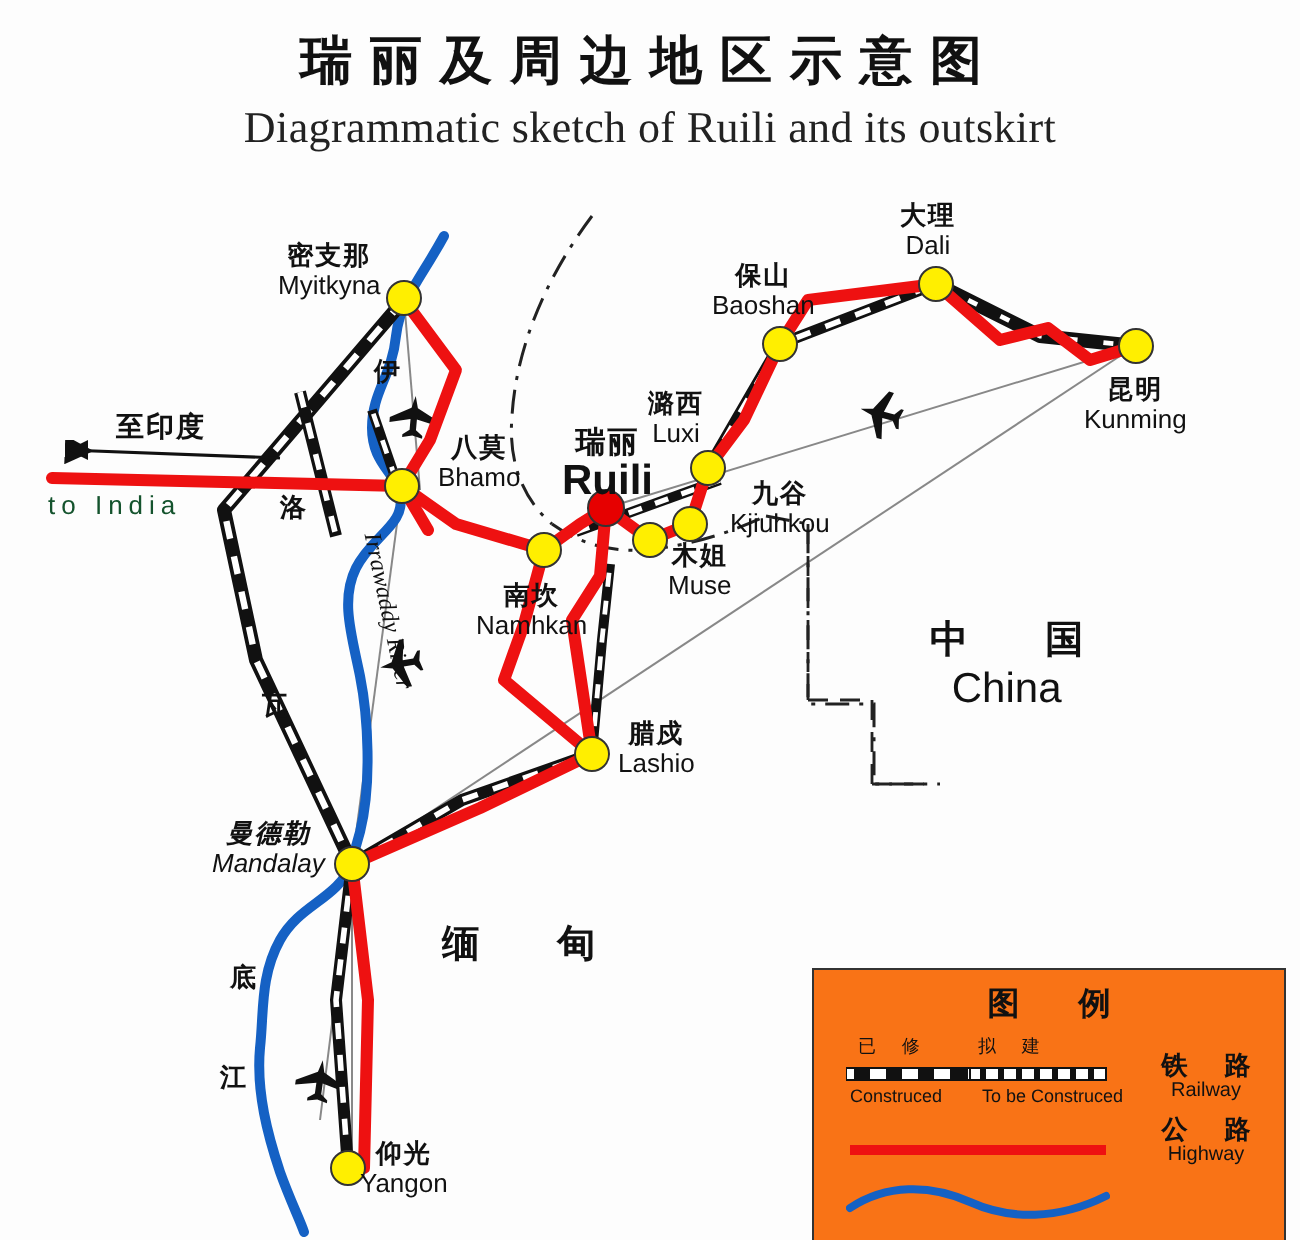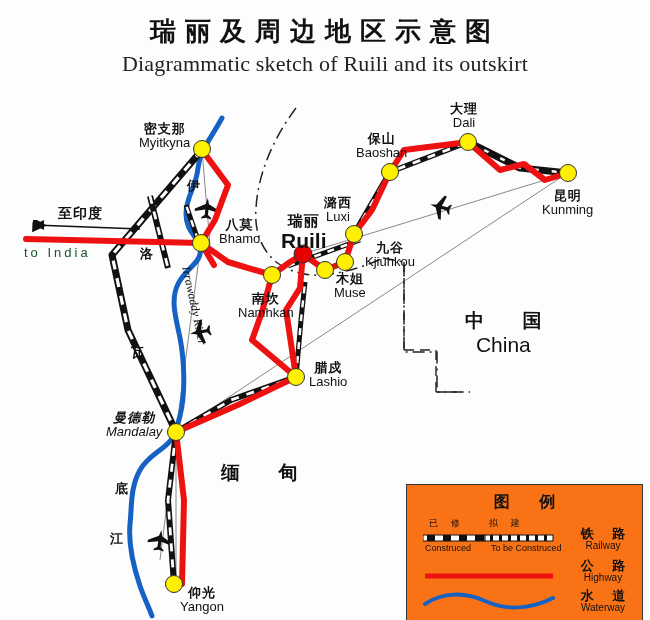--- a/index.html
+++ b/index.html
@@ -328,21 +328,21 @@
         <span class="en">Kunming</span>
       </div>
       <div class="label" style="left: 309px; top: 361px;">
         <span class="cn">腊戍</span>
         <span class="en">Lashio</span>
       </div>
       <div class="label" style="left: 106px; top: 411px; font-style: italic;">
         <span class="cn">曼德勒</span>
         <span class="en">Mandalay</span>
       </div>
-      <div class="label" style="left: 180px; top: 571px; margin-top: 15px;">
+      <div class="label" style="left: 180px; top: 571px;">
         <span class="cn">仰光</span>
         <span class="en">Yangon</span>
       </div>
     </div>
 
   <div id="legend">
     <div class="legend-title">图 例</div>
     <div class="legend-rows">
 
       <div class="legend-row" style="height:36px;margin-top:14px;">
@@ -388,23 +388,19 @@
           <span class="en">Highway</span>
         </div>
       </div>
 
       <div class="legend-row" style="height:28px;">
         <div class="lg-sym" style="top:0px;">
           <svg width="132" height="20" viewBox="0 0 132 20">
             <path d="M2,13 C20,1 42,1 62,10 C82,19 106,19 130,7" fill="none" stroke="#1561c4" stroke-width="4" stroke-linecap="round"></path>
           </svg>
         </div>
-        <div class="lg-text" style="top:-2px;">
-          <span class="cn">水 道</span>
-          <span class="en">Waterway</span>
-        </div>
       </div>
 
 
     </div>
   </div>
 
 </div>
 
 </body></html>

